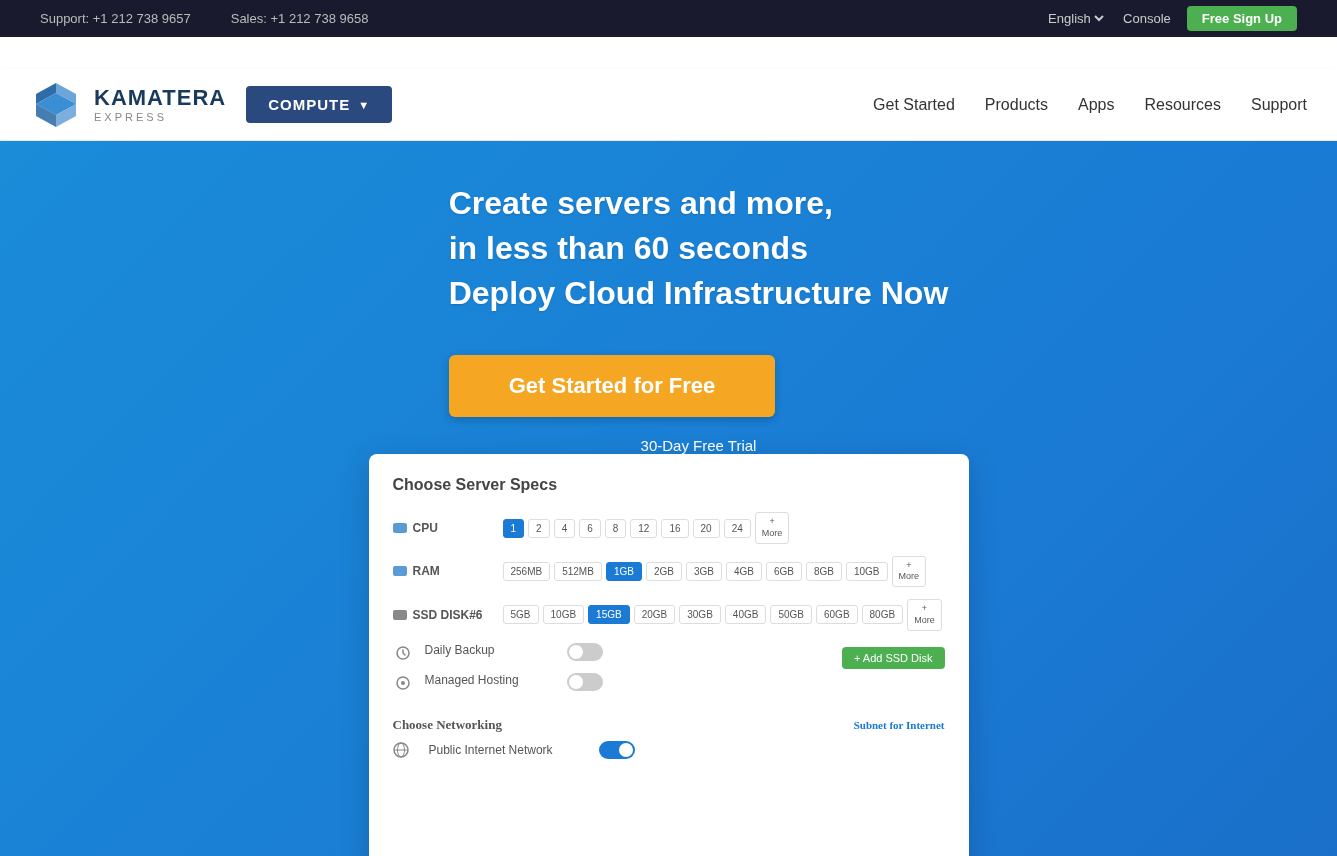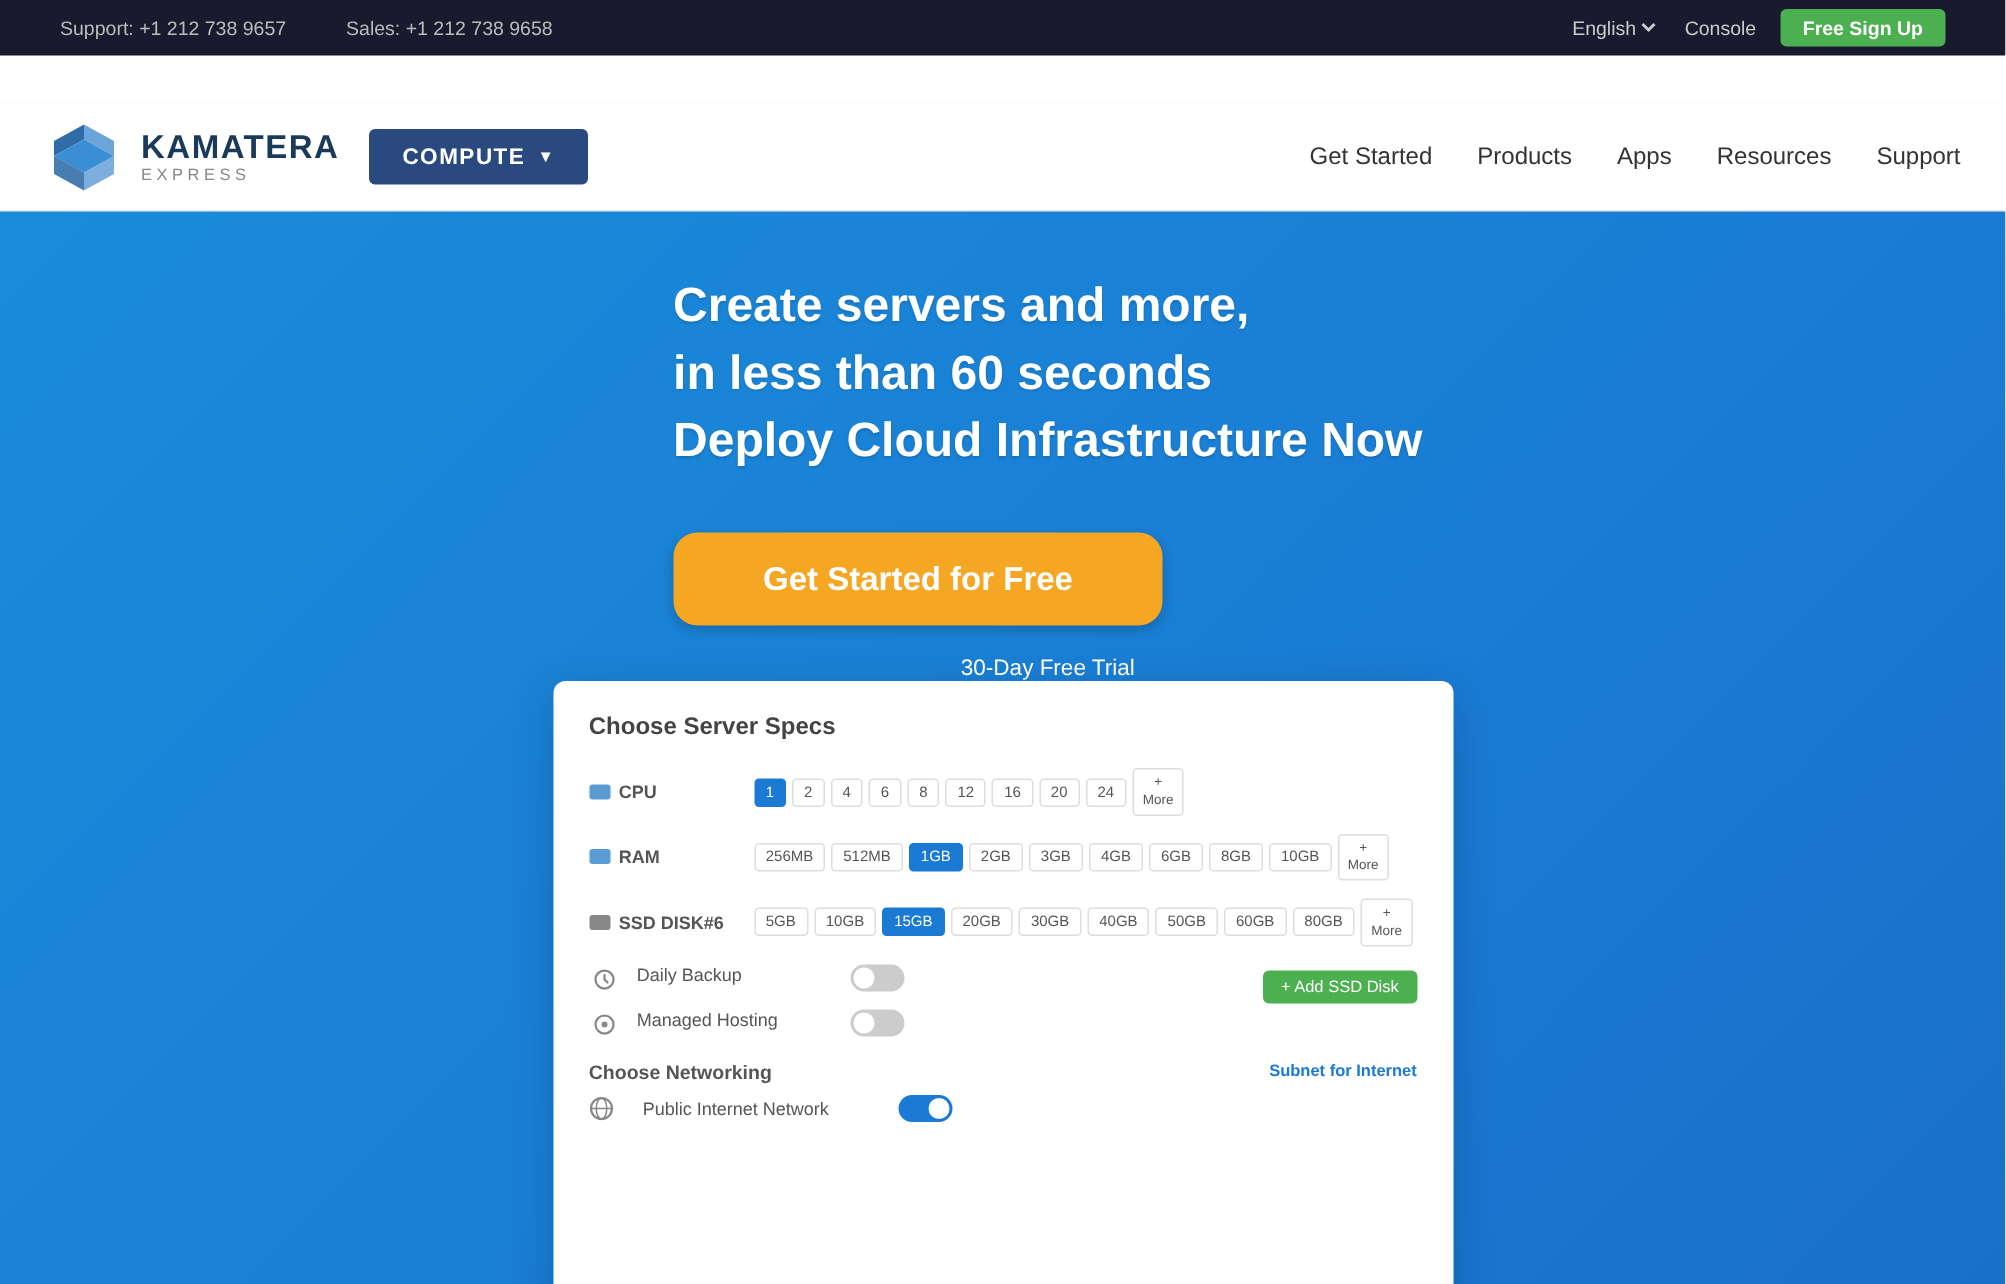--- a/index.html
+++ b/index.html
@@ -124,21 +124,21 @@
       font-weight: 700;
       line-height: 1.4;
       margin-bottom: 40px;
       text-shadow: 0 1px 2px rgba(0,0,0,0.15);
     }
     .get-started-btn {
       background: #f5a623;
       color: white;
       border: none;
       padding: 18px 60px;
-      border-radius: 16px;
+      border-radius: 6px;
       font-size: 22px;
       font-weight: 600;
       cursor: pointer;
       display: block;
       margin-bottom: 14px;
       box-shadow: 0 3px 8px rgba(0,0,0,0.2);
     }
     .trial-text {
       color: white;
       font-size: 15px;
@@ -261,24 +261,25 @@
       background: white;
       border-radius: 50%;
       top: 2px;
       left: 2px;
       transition: left 0.2s;
     }
     .section-header {
       font-size: 13px;
       font-weight: 600;
       color: #555;
-      margin: 14px 0 8px;
+      margin: 24px 0 8px;
       display: flex;
       justify-content: space-between;
       align-items: center;
+      font-family: Liberation Serif, serif;
     }
     .subnet-link {
       font-size: 11px;
       color: #1a7ad4;
       text-decoration: none;
     }
     .network-row {
       display: flex;
       align-items: center;
       gap: 20px;

